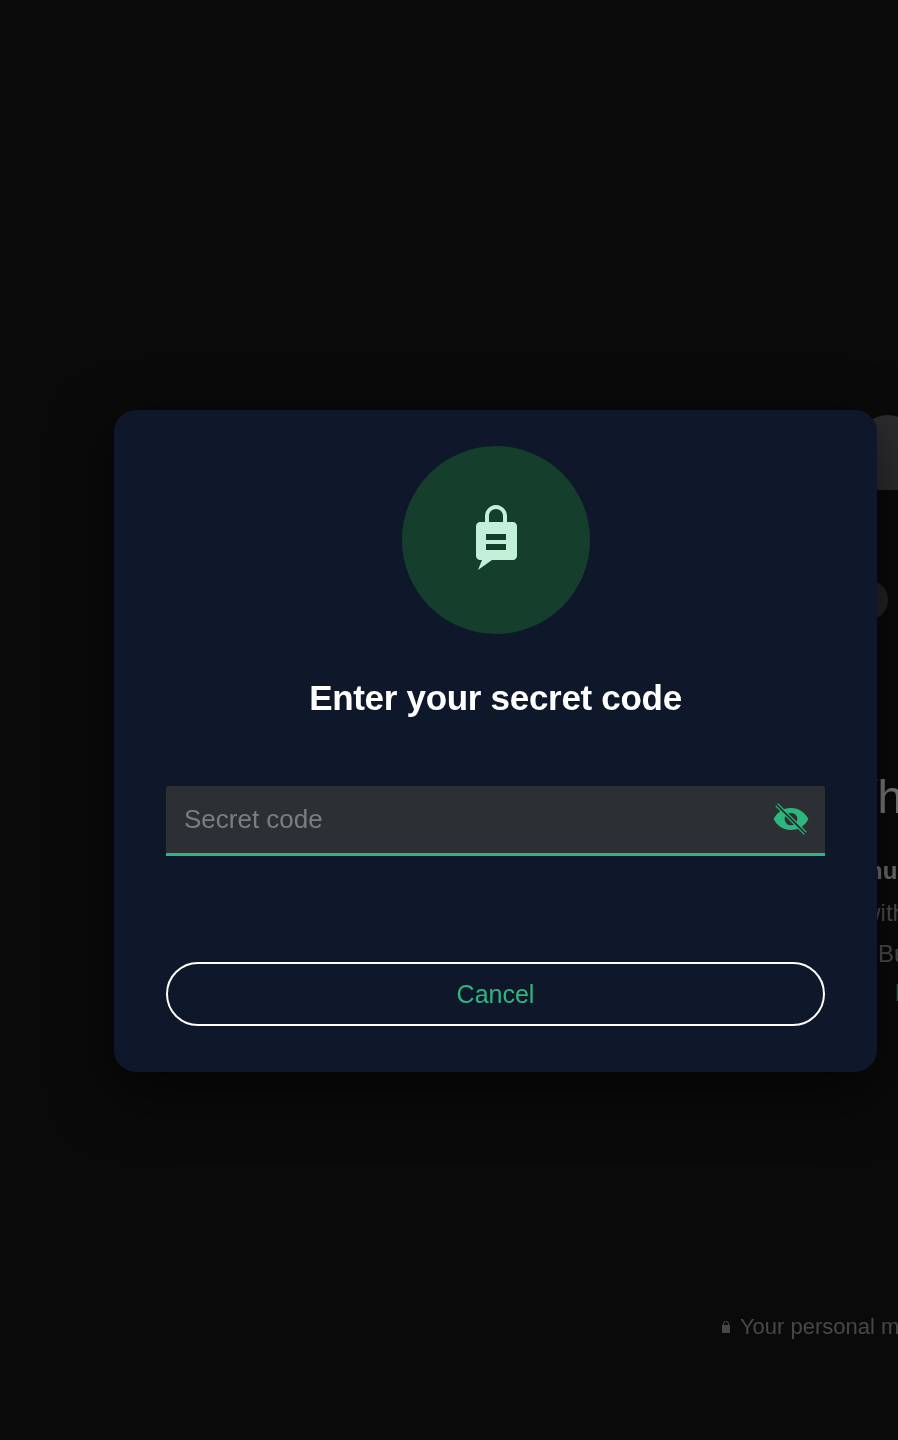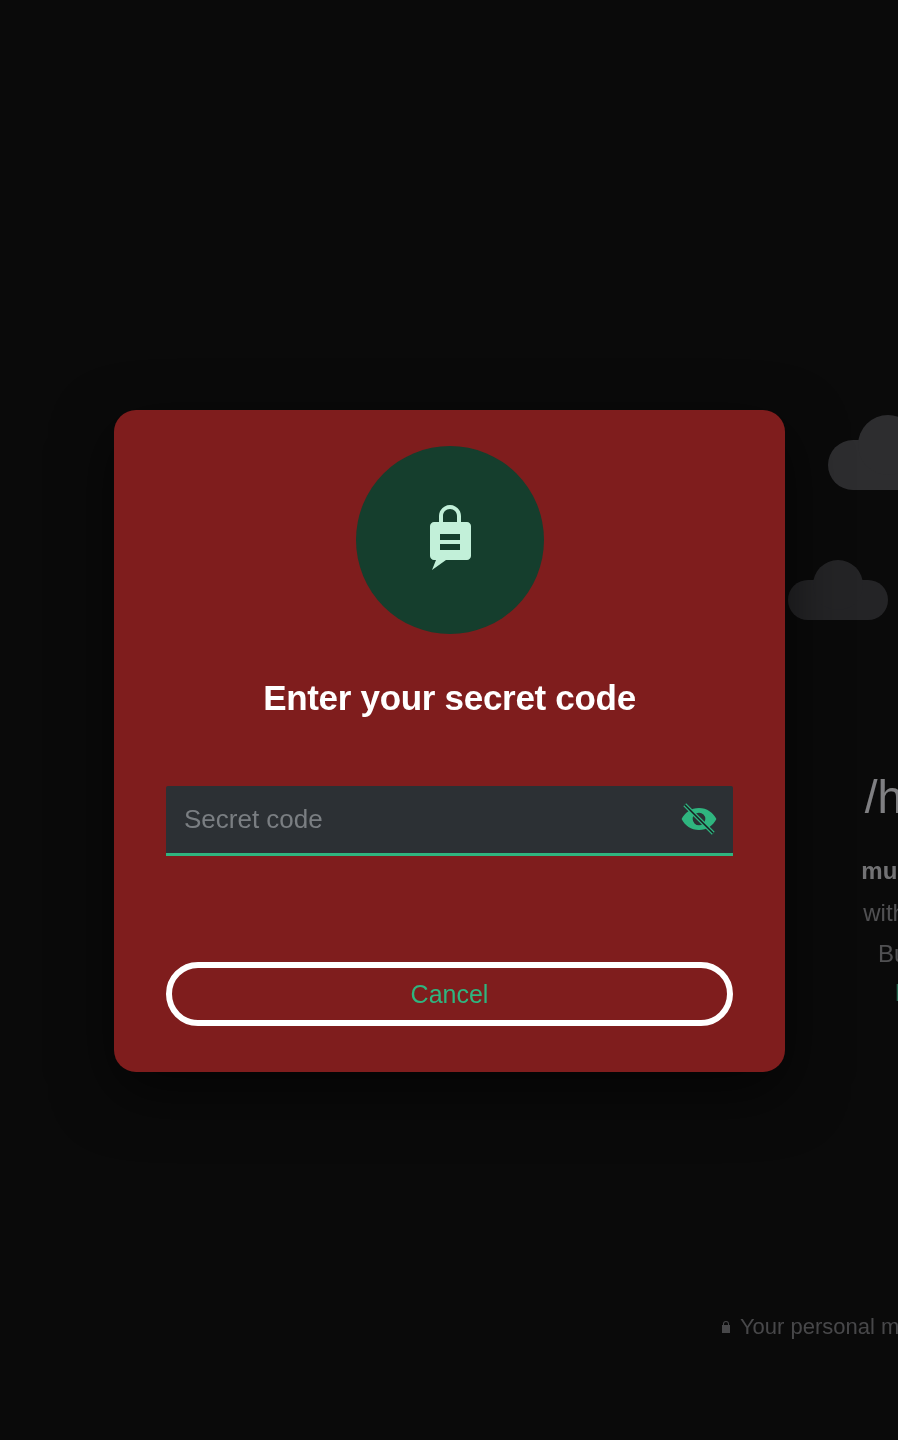--- a/index.html
+++ b/index.html
@@ -138,22 +138,22 @@
       letter-spacing: 2px;
       font-family: Arial, sans-serif;
       pointer-events: none;
       z-index: 5;
     }
     
     .modal {
       position: absolute;
       left: 114px;
       top: 410px;
-      width: 671px;
-      background: #7f1d1d;
+      width: 763px;
+      background: #0f172a;
       border-radius: 22px;
       padding: 36px 52px 46px 52px;
       z-index: 10;
       box-shadow: 0 20px 60px rgba(0, 0, 0, 0.6);
     }
     
     .icon-circle {
       width: 188px;
       height: 188px;
       background: #153e2d;
@@ -225,21 +225,21 @@
       font-weight: 500;
       cursor: pointer;
       border: none;
       display: flex;
       align-items: center;
       justify-content: center;
     }
     
     .btn-cancel {
       background: transparent;
-      border: 6px solid #ffffff;
+      border: 2px solid #ffffff;
       color: #2fb57f;
     }
     
     .btn-continue {
       background: #2fb57f;
       color: #0a1a12;
       font-weight: 600;
     }
   </style>
 </head>

